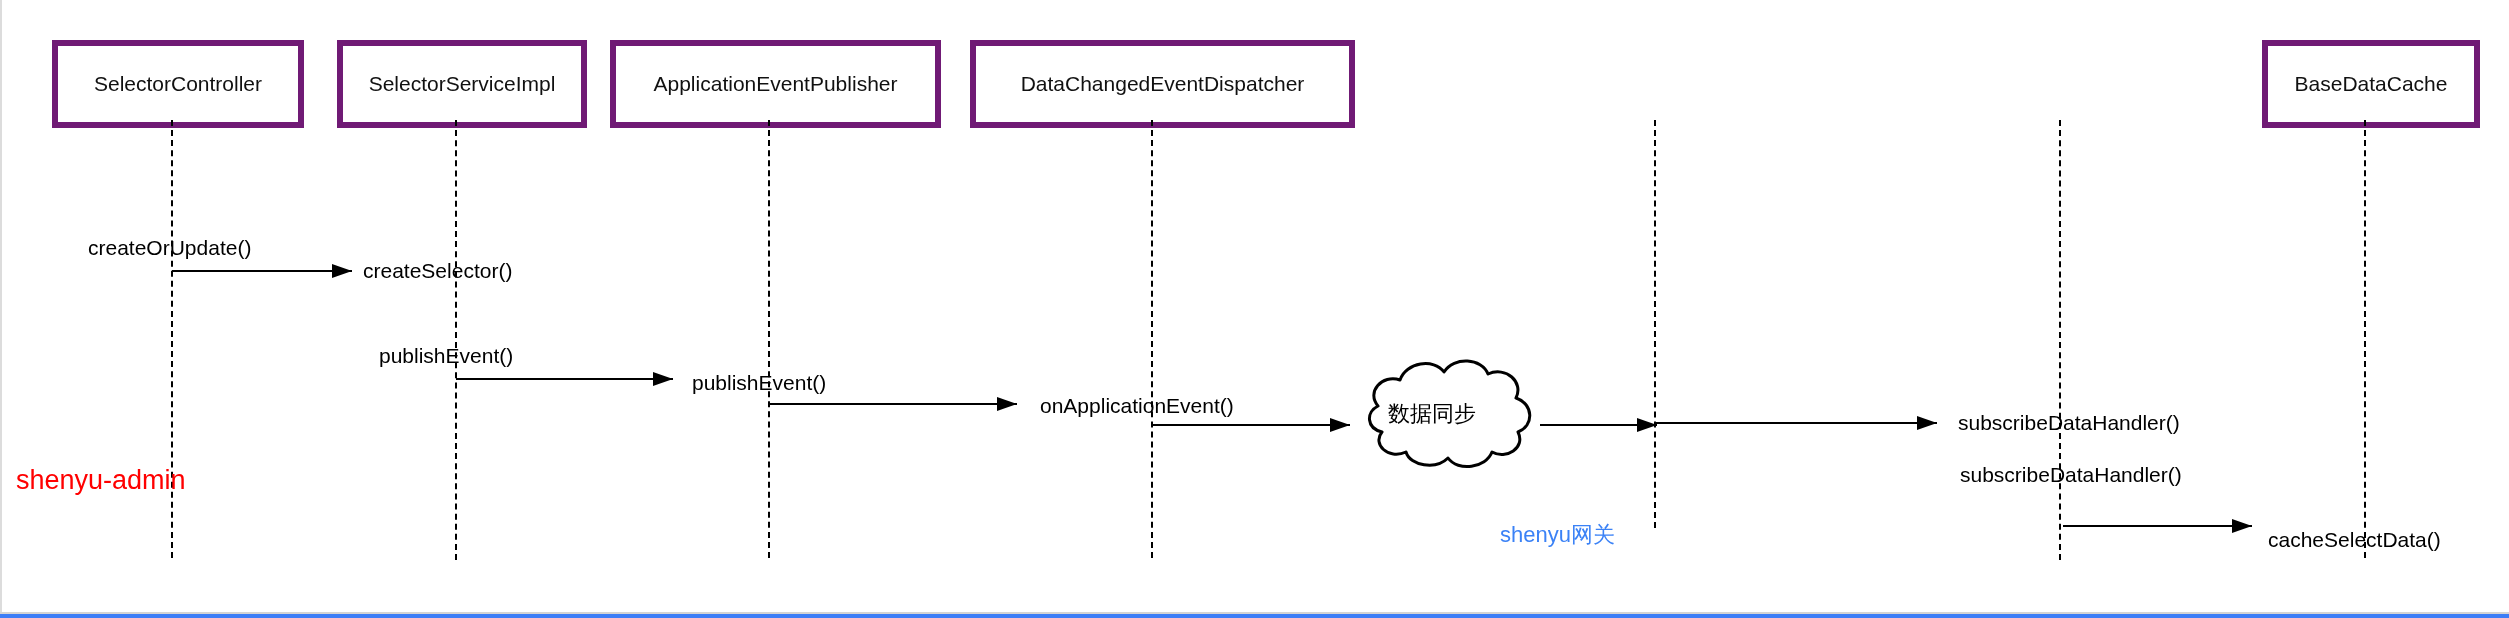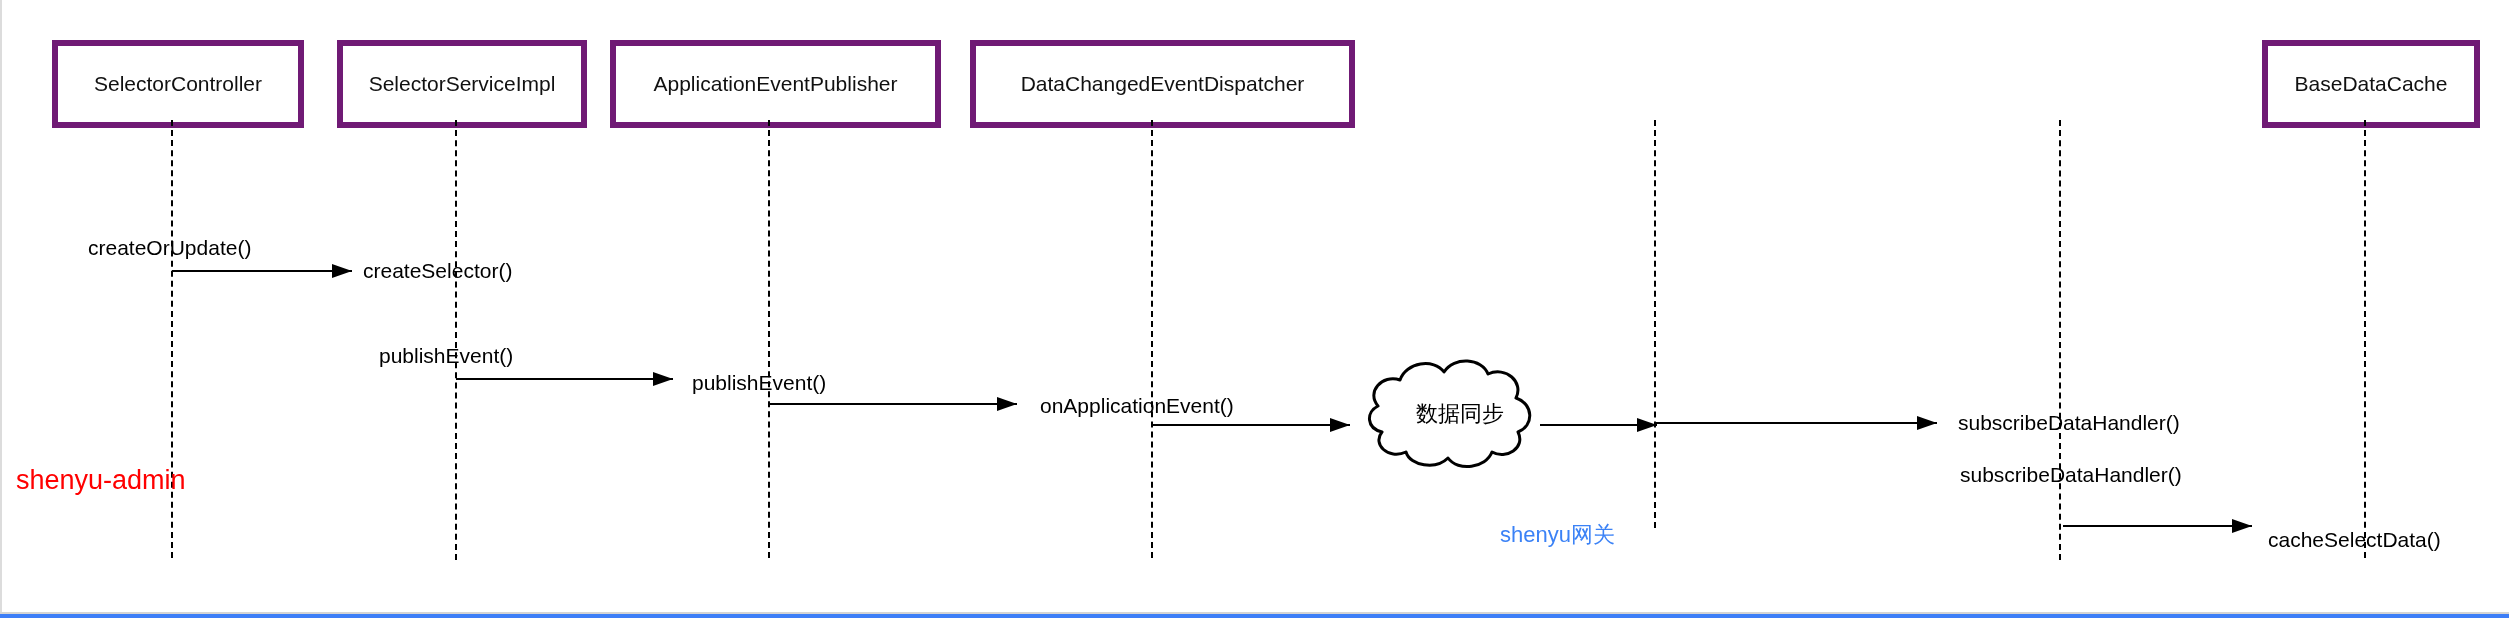--- a/index.html
+++ b/index.html
@@ -28,21 +28,21 @@
   }
   .msg{
     position:absolute;font-size:21px;color:#000;white-space:nowrap;
   }
   .annotation{
     position:absolute;font-size:27px;white-space:nowrap;
   }
   .cloud-wrap{position:absolute;left:1348px;top:348px;width:200px;height:128px;}
   .cloud-label{
     position:absolute;left:1388px;top:399px;width:116px;
-    text-align:right;font-size:22px;color:#000;white-space:nowrap;
+    text-align:left;font-size:22px;color:#000;white-space:nowrap;
   }
   .edge-left{position:absolute;left:0;top:0;width:2px;height:613px;background:#dcdcdc;}
   .edge-bottom{position:absolute;left:0;top:612px;width:2509px;height:2px;background:#d4d4d4;}
   .bottom-bar{position:absolute;left:0;top:614px;width:2509px;height:4px;}
 </style>
 </head>
 <body>
 
 <div id="stage">
 

